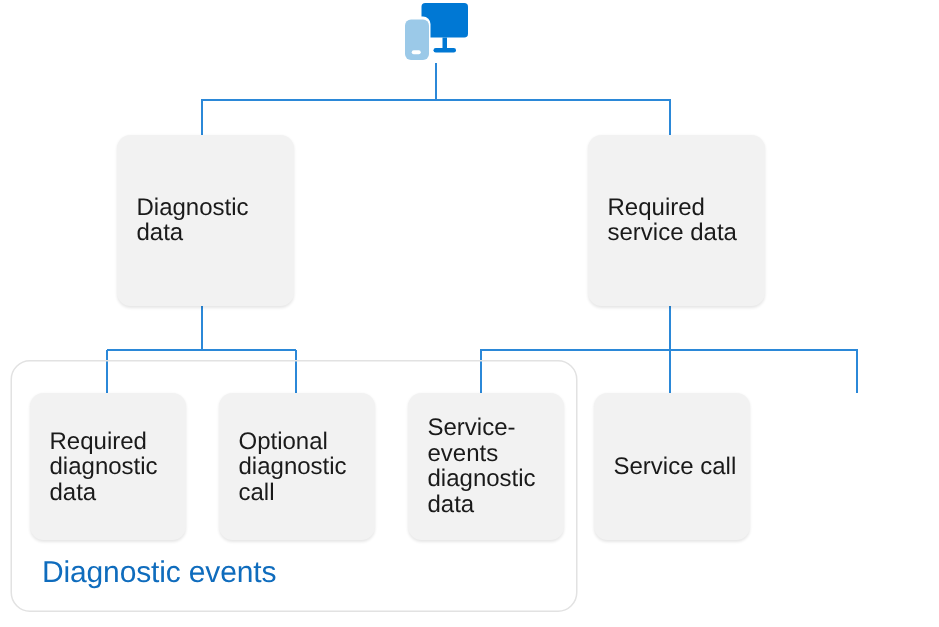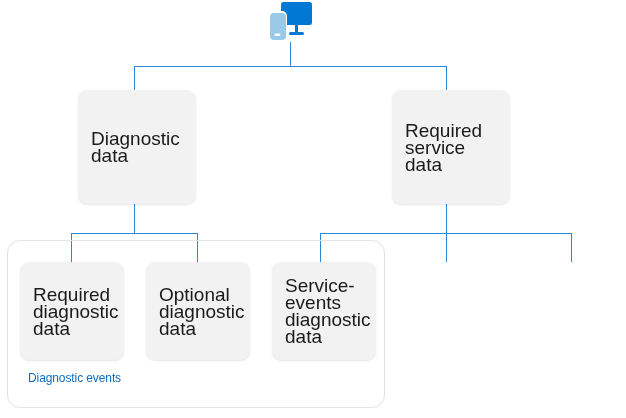--- a/index.html
+++ b/index.html
@@ -42,39 +42,39 @@
     width: 378px;
     height: 168px;
     border: 1.4px solid #e2e2e2;
     border-radius: 13px;
     background: transparent;
   }
   .group-label {
     position: absolute;
     left: 28px;
     top: 371px;
-    font-size: 12px;
+    font-size: 20px;
     color: #0f6cbd;
     letter-spacing: -0.1px;
     white-space: nowrap;
   }
 
   
   .node {
     position: absolute;
     background: #f2f2f2;
     border-radius: 9px;
     display: flex;
     align-items: center;
     box-shadow: 0 1px 2px rgba(0,0,0,0.10);
   }
   .node .label {
     padding-left: 13px;
     padding-right: 8px;
-    font-size: 19px;
+    font-size: 16px;
     line-height: 17px;
     color: #1a1a1a;
     white-space: pre-line;
   }
 
   
   .node.mid { width: 118px; height: 114px; }
   
   .node.leaf { width: 104px; height: 98px; }
 
@@ -143,25 +143,28 @@
 
   <div class="node leaf n-required-diag">
     <span class="label">Required
 diagnostic
 data</span>
   </div>
 
   <div class="node leaf n-optional-diag">
     <span class="label">Optional
 diagnostic
-data</span>
+call</span>
   </div>
 
   <div class="node leaf n-service-related">
     <span class="label">Service-
 events
 diagnostic
 data</span>
   </div>
 
+  <div class="node leaf n-service-call">
+    <span class="label">Service call</span>
+  </div>
 
 
 </div>
 
 </body></html>

